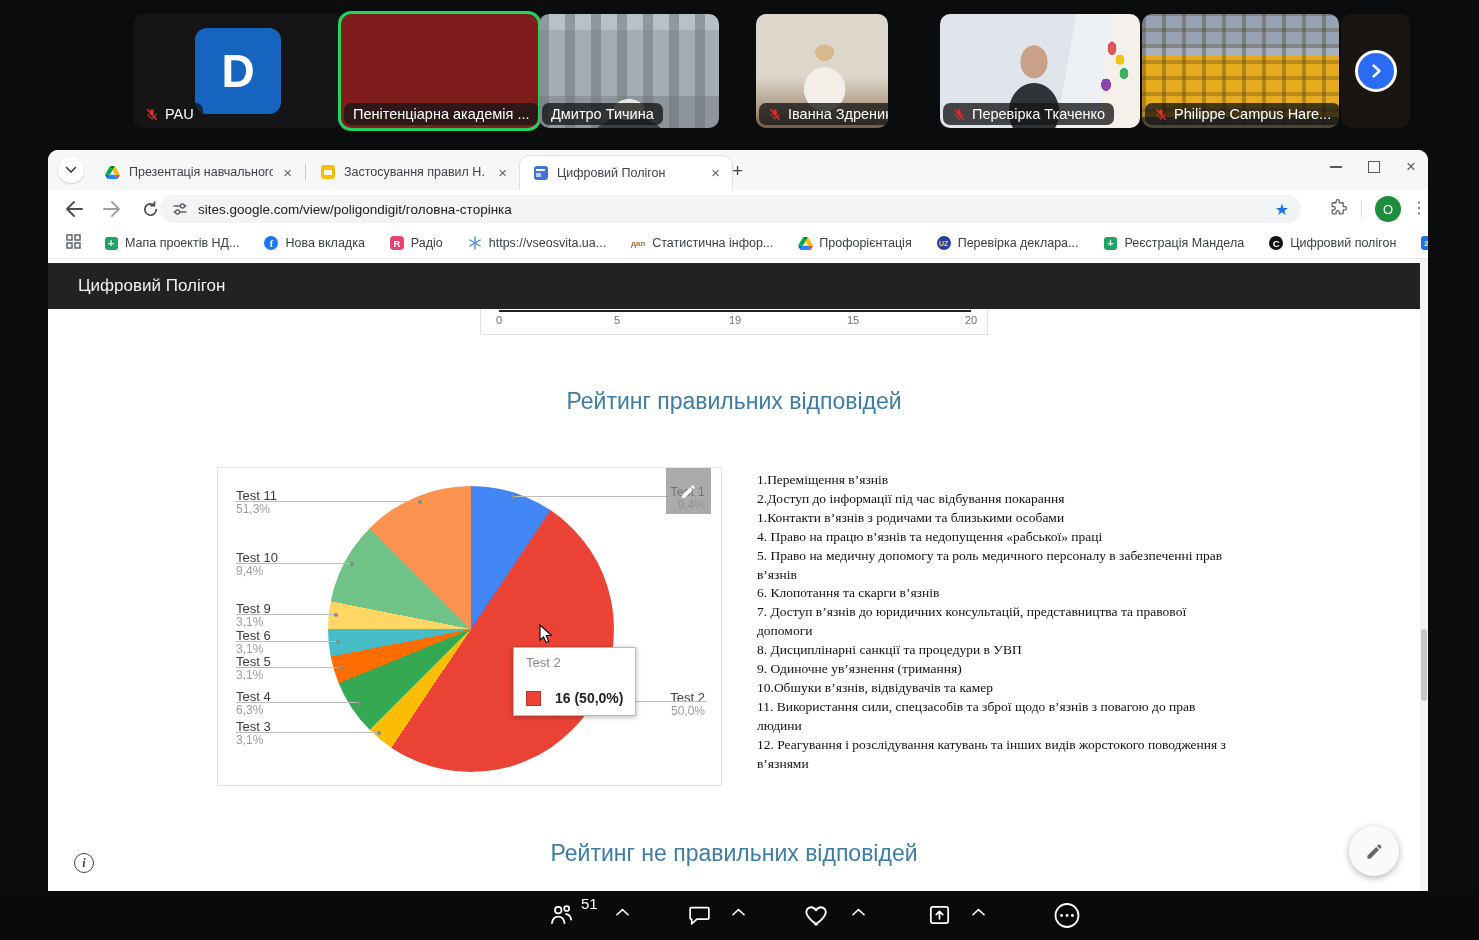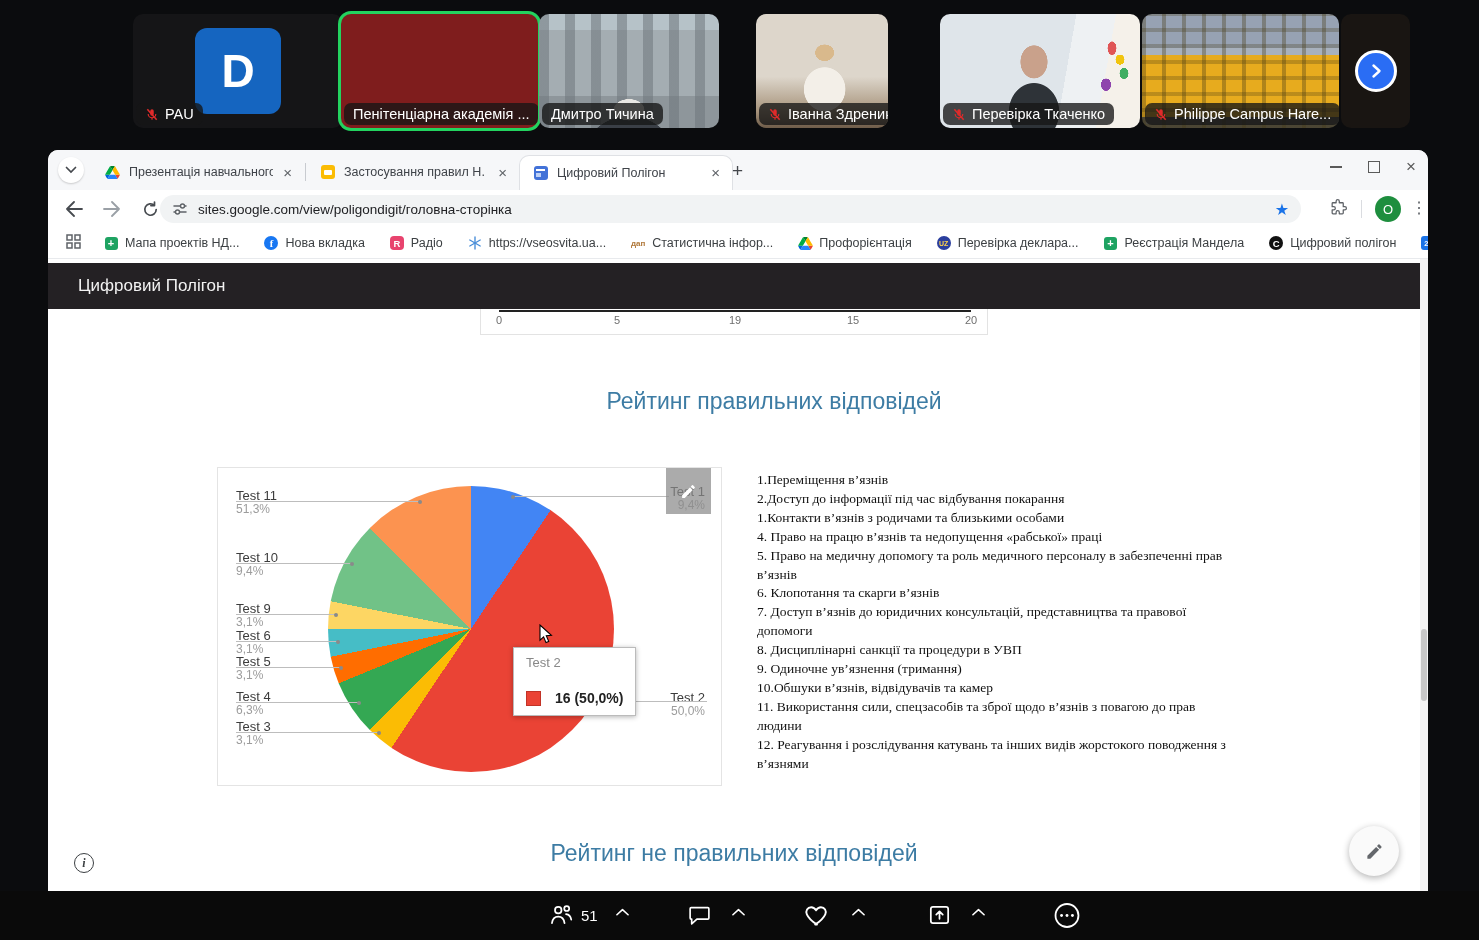--- a/index.html
+++ b/index.html
@@ -91,21 +91,21 @@
   
   #content{position:relative;height:633px;background:#fff;overflow:hidden;}
   #site-header{position:absolute;left:0;top:4px;width:1372px;height:46px;background:#242124;
     display:flex;align-items:center;}
   #site-title{color:#f2f2f2;font-size:17px;margin-left:30px;}
   #axis-box{position:absolute;left:432px;top:50px;width:508px;height:26px;background:#fff;
     border:1px solid #e3e3e3;border-top:none;box-sizing:border-box;}
   #axis-line{position:absolute;left:18px;top:1px;width:472px;height:2px;background:#222;}
   .tick{position:absolute;top:5px;transform:translateX(-50%);font-size:11px;color:#6e6e6e;}
   .section-title{position:absolute;left:0;width:1372px;text-align:center;color:#3d7ca4;font-size:23px;}
-  #sec1{top:129px;padding-left:40px;}
+  #sec1{top:129px;}
   #sec2{top:581px;}
 
   #chart-card{position:absolute;left:169px;top:208px;width:505px;height:319px;
     border:1px solid #e4e4e4;box-sizing:border-box;background:#fff;}
   #pie{position:absolute;left:110px;top:18px;width:286px;height:286px;border-radius:50%;}
   .co-name{position:absolute;font-size:13px;color:#3c3c3c;white-space:nowrap;}
   .co-pct{position:absolute;font-size:12px;color:#9c9c9c;white-space:nowrap;}
   .co-line{position:absolute;height:1px;background:#bdbdbd;}
   .co-dot{position:absolute;width:4px;height:4px;border-radius:50%;background:#8a8a8a;}
   .co-r{text-align:right;}
@@ -496,21 +496,21 @@
   <div class="zctl" style="left:548px;top:11px;">
     <svg width="27" height="26" viewBox="0 0 24 24">
       <g fill="none" stroke="#fff" stroke-width="1.6" stroke-linecap="round">
         <circle cx="9" cy="7.5" r="3"></circle>
         <path d="M3.2 19.5c.5-3.8 2.9-6 5.8-6s5.3 2.2 5.8 6"></path>
         <circle cx="16.8" cy="6" r="2.3"></circle>
         <path d="M16.2 11.2c2.6.3 4.3 2.2 4.8 5"></path>
       </g>
     </svg>
   </div>
-  <div class="zctl" id="z-count" style="left:581px;top:16px;">51</div>
+  <div class="zctl" id="z-count" style="left:581px;top:4px;">51</div>
   <div class="zctl" style="left:616px;top:17px;">
     <svg width="13" height="8" viewBox="0 0 14 8">
         <path d="M1 7l6-5.5L13 7" fill="none" stroke="#fff" stroke-width="1.7" stroke-linecap="round" stroke-linejoin="round"></path>
       </svg>
   </div>
 
   <div class="zctl" style="left:686px;top:12px;">
     <svg width="27" height="25" viewBox="0 0 24 24">
       <path d="M4 4.5h16a1 1 0 0 1 1 1v9a1 1 0 0 1-1 1H9.5L4.5 20v-4.5H4a1 1 0 0 1-1-1v-9a1 1 0 0 1 1-1z" fill="none" stroke="#fff" stroke-width="1.6" stroke-linejoin="round"></path>
     </svg>

